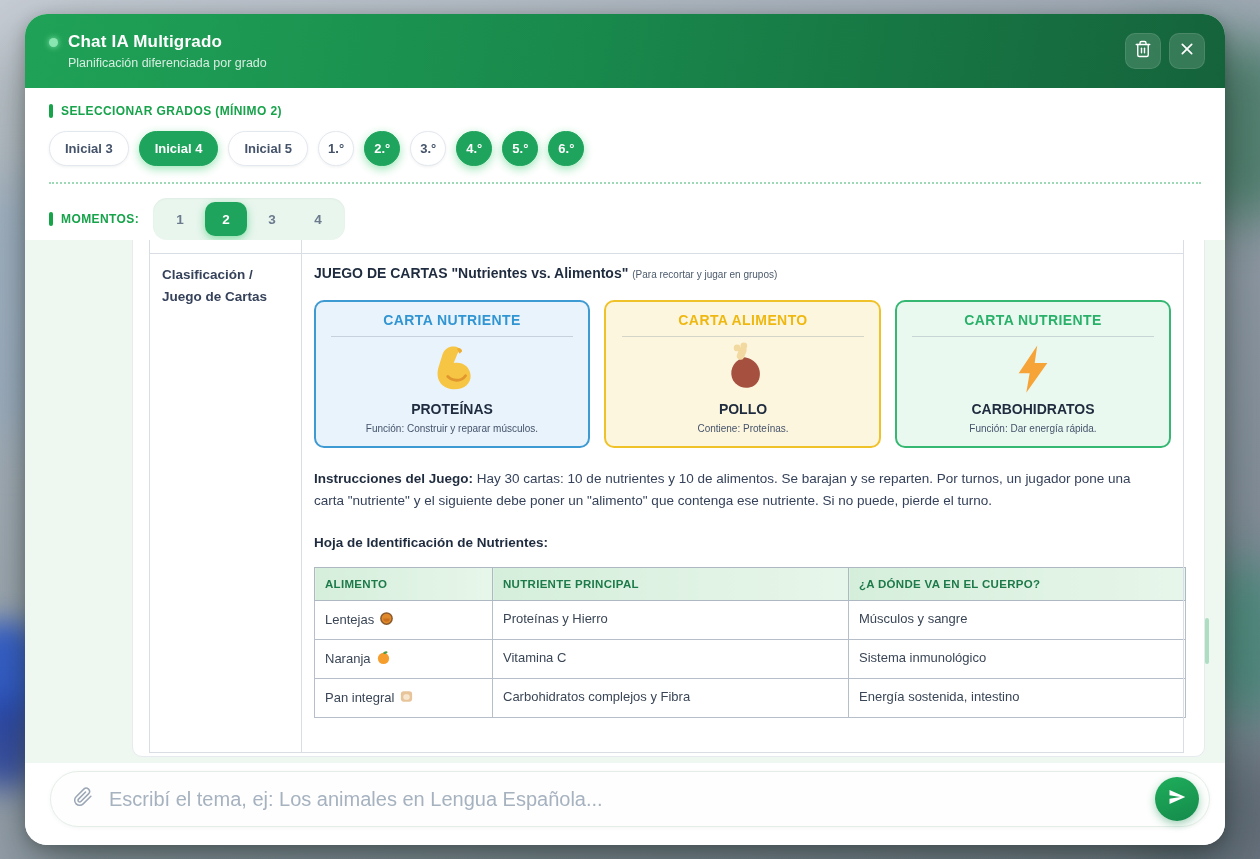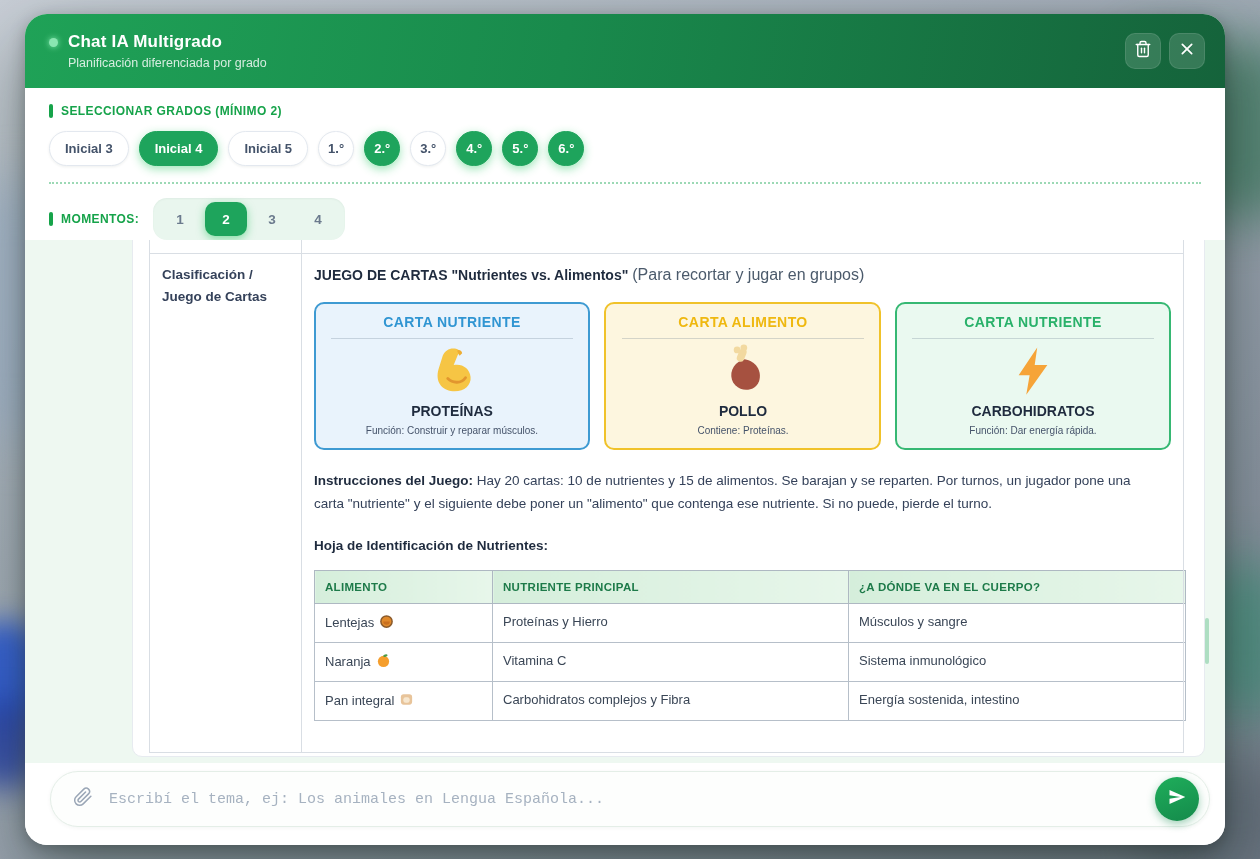--- a/index.html
+++ b/index.html
@@ -61,21 +61,21 @@
   .ptable { position:absolute; left:16px; top:0; width:1035px; height:530px;
     border-collapse:collapse; table-layout:fixed; }
   .ptable td { border:1px solid #d9dee4; vertical-align:top; }
   .ptable .stub td { height:30px; }
   .cell-label { width:152px; padding:10px 12px; font-size:13.5px; font-weight:bold;
     color:#35425a; line-height:1.65; }
   .cell-content { padding:10px 12px 8px 12px; }
 
   .juego-head { font-size:14px; color:#1f2b3e; line-height:1.4; }
   .juego-head .strong { font-weight:bold; }
-  .juego-head .note { font-weight:normal; color:#4b5a6b; font-size:16px; }
+  .juego-head .note { font-weight:normal; color:#4b5a6b; font-size:10px; }
 
   .cards-row { display:flex; gap:14px; margin-top:16px; }
   .game-card { flex:1; height:148px; border-radius:10px; border:2px solid; display:flex;
     flex-direction:column; align-items:center; padding:10px 10px 12px 10px; }
   .game-card .gc-title { font-size:14px; font-weight:bold; letter-spacing:.4px; }
   .game-card .gc-div { width:calc(100% - 10px); border-top:1px solid rgba(90,110,130,.25); margin-top:8px; }
   .game-card .gc-emoji { flex:1; display:flex; align-items:center; justify-content:center; }
   .game-card .gc-name { font-size:14px; font-weight:bold; color:#1f2b3e; }
   .game-card .gc-desc { font-size:10px; color:#45536a; margin-top:6px; }
   .gc-blue   { background:#e9f3fc; border-color:#3e9ad2; } .gc-blue .gc-title{ color:#3095d2; }
@@ -97,21 +97,21 @@
 
   .scroll-thumb { position:absolute; right:16px; top:378px; width:4px; height:46px;
     background:#aedec2; border-radius:2px; }
 
   
   .composer { flex:0 0 82px; background:#ffffff; position:relative; }
   .input-pill { position:absolute; left:25px; right:15px; top:8px; height:56px;
     background:#fdfefd; border:1px solid #e4eee7; border-radius:28px;
     box-shadow:0 1px 4px rgba(20,50,35,.05); display:flex; align-items:center; padding:0 10px 0 22px; }
   .input-pill input { flex:1; border:none; outline:none; background:transparent;
-    font-size:15px; color:#44536a; margin-left:16px; font-family:Liberation Mono, monospace; }
+    font-size:20px; color:#44536a; margin-left:16px; font-family:Liberation Sans, sans-serif; }
   .input-pill input::placeholder { color:#a6b2c0; }
   .send-btn { width:44px; height:44px; border-radius:50%;
     background:linear-gradient(160deg,#1fae5b,#148a4b); display:flex; align-items:center;
     justify-content:center; cursor:pointer; box-shadow:0 3px 8px rgba(20,140,80,.4); flex:0 0 44px; }
   .clip-btn { cursor:pointer; display:flex; align-items:center; }
 </style>
 </head>
 <body>
 
 <div class="backdrop">
@@ -231,21 +231,21 @@
                     <polygon points="37,4 15,37 28,37 24,60 49,25 34,25" fill="#f6a438"></polygon>
                   </svg>
                 </div>
                 <div class="gc-name">CARBOHIDRATOS</div>
                 <div class="gc-desc">Función: Dar energía rápida.</div>
               </div>
             </div>
 
             <div class="instr">
               <span class="lbl">Instrucciones del Juego:</span>
-              <span>Hay 20 cartas: 10 de nutrientes y 15 de alimentos. Se barajan y se reparten. Por turnos, un jugador pone una carta "nutriente" y el siguiente debe poner un "alimento" que contenga ese nutriente. Si no puede, pierde el turno.</span>
+              <span>Hay 30 cartas: 10 de nutrientes y 10 de alimentos. Se barajan y se reparten. Por turnos, un jugador pone una carta "nutriente" y el siguiente debe poner un "alimento" que contenga ese nutriente. Si no puede, pierde el turno.</span>
             </div>
 
             <div class="sheet-title">Hoja de Identificación de Nutrientes:</div>
 
             <table class="ntable">
               <tbody>
                     <tr>
                 <th class="c1">ALIMENTO</th>
                 <th class="c2">NUTRIENTE PRINCIPAL</th>
                 <th class="c3">¿A DÓNDE VA EN EL CUERPO?</th>

